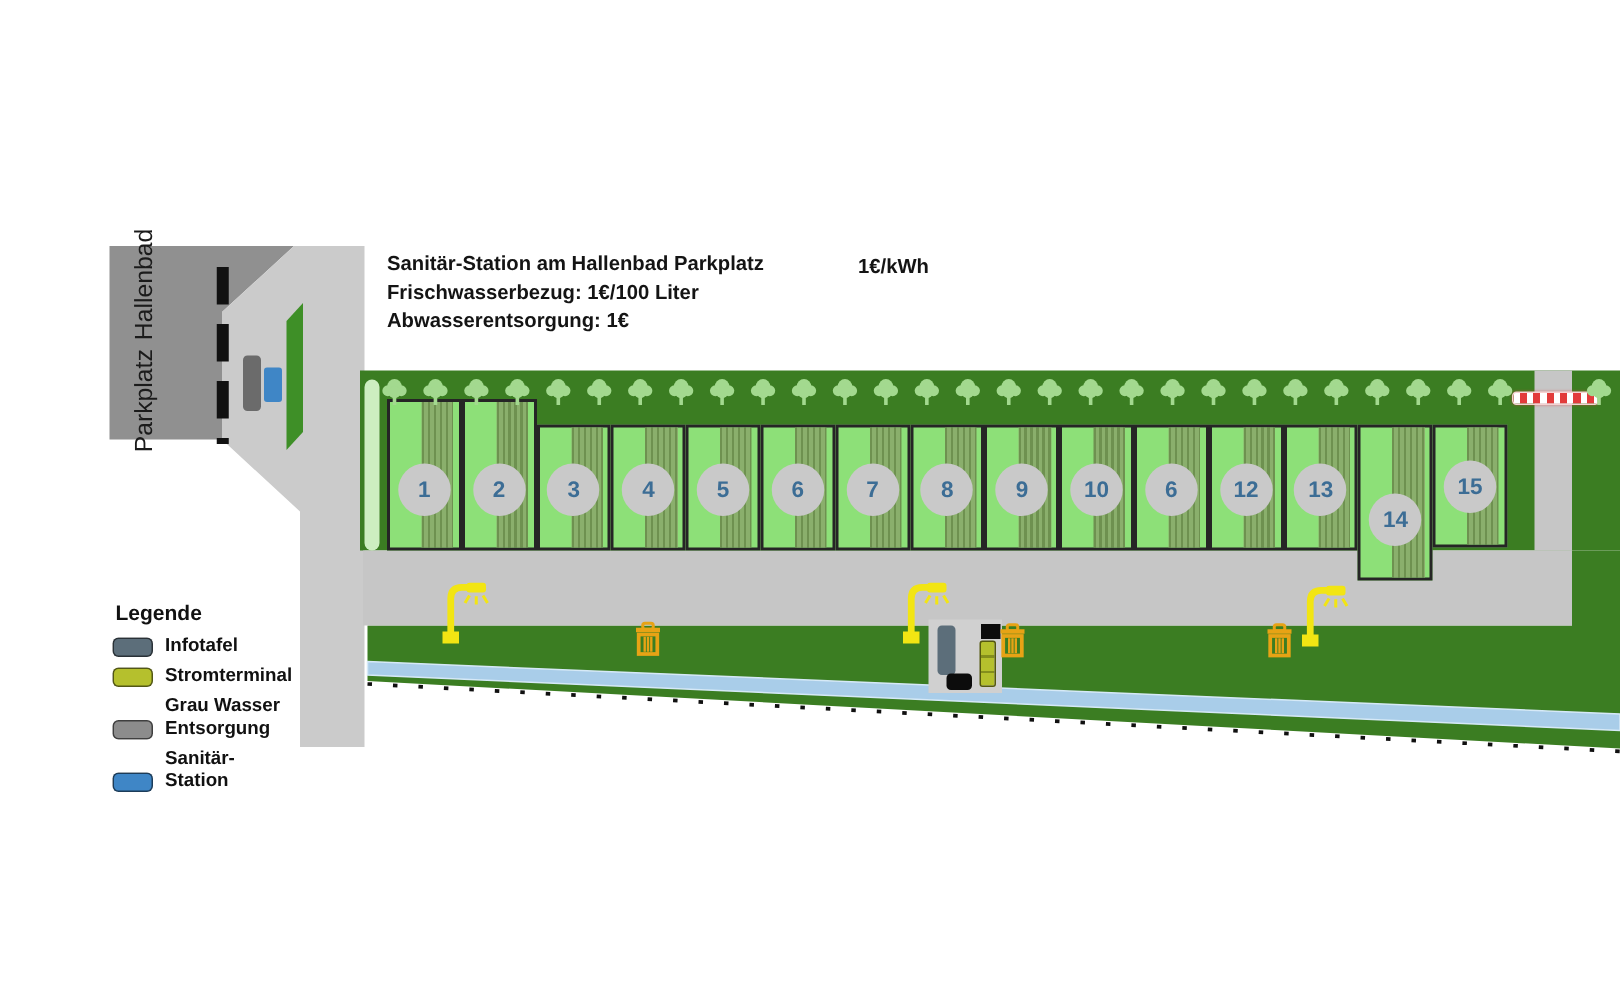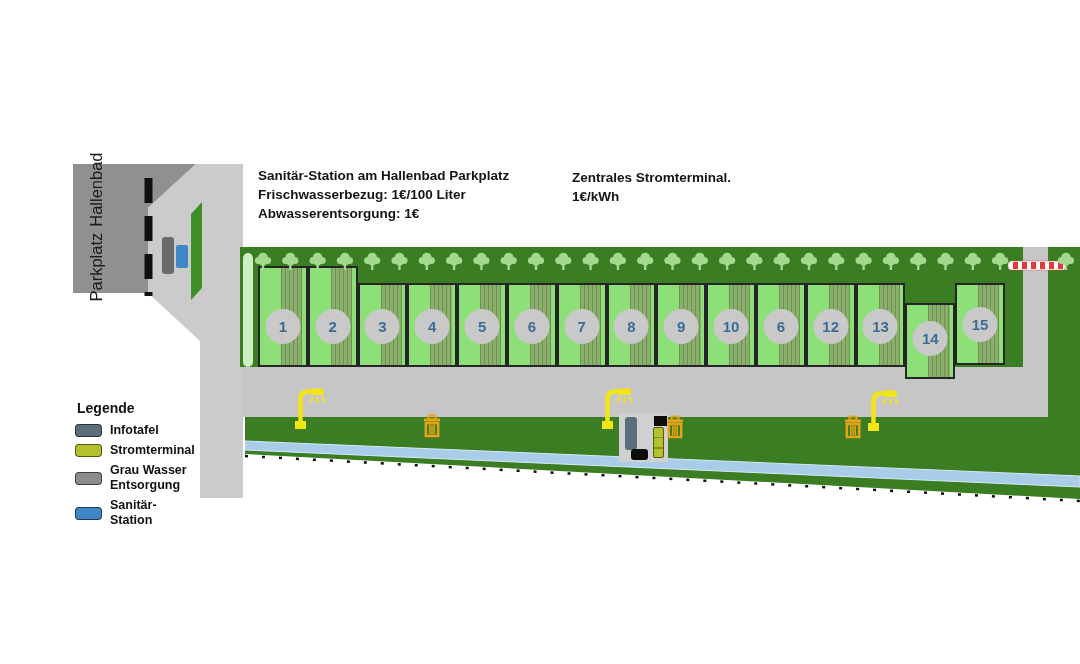--- a/index.html
+++ b/index.html
@@ -39,21 +39,21 @@
   .platform{position:absolute;left:619px;top:413px;width:49px;height:49px;background:#d0d0d0;}
   .platform .infoboard{position:absolute;left:6px;top:4px;width:12px;height:33px;background:#5c6e7a;border-radius:3px;}
   .platform .bollard-top{position:absolute;left:35px;top:3px;width:13px;height:10px;background:#0c0c0c;}
   .platform .terminal{position:absolute;left:34px;top:14px;width:11px;height:31px;border-radius:2px;
     background:repeating-linear-gradient(180deg,#b5c02d 0 9px,#848e1c 9px 10.5px);border:1px solid #55580f;box-sizing:border-box;}
   .platform .bollard-bottom{position:absolute;left:12px;top:36px;width:17px;height:11px;background:#0c0c0c;border-radius:3px;}
 
   
   .legend{position:absolute;left:75px;top:400px;width:130px;color:#111;}
   .legend-title{font-weight:bold;font-size:14px;margin:0 0 7px 2px;}
-  .legend-row{display:flex;align-items:center;gap:8px;margin-bottom:5px;}
+  .legend-row{display:flex;align-items:flex-end;gap:8px;margin-bottom:5px;}
   .swatch{flex:0 0 auto;width:27px;height:13px;border-radius:4px;border:1.5px solid rgba(0,0,0,.55);box-sizing:border-box;}
   .legend-label{font-weight:bold;font-size:12.5px;line-height:15px;width:80px;}
 </style>
 </head>
 <body>
 
 <div class="canvas">
 
   <svg class="layer" width="1080" height="664">
     <polygon points="73,164 196,164 148,208 148,293 73,293" fill="#909090"></polygon>
@@ -116,21 +116,21 @@
         <div class="num">6</div>
       </div>
       <div class="pitch" style="left: 805.8px; top: 283px; height: 84px;">
         <div class="stripes"></div>
         <div class="num">12</div>
       </div>
       <div class="pitch" style="left: 855.6px; top: 283px; height: 84px;">
         <div class="stripes"></div>
         <div class="num">13</div>
       </div>
-      <div class="pitch" style="left: 905.4px; top: 283px; height: 76px; margin-top: 20px;">
+      <div class="pitch" style="left: 905.4px; top: 283px; height: 104px;">
         <div class="stripes"></div>
         <div class="num">14</div>
       </div>
       <div class="pitch" style="left: 955.2px; top: 283px; height: 82px;">
         <div class="stripes"></div>
         <div class="num">15</div>
       </div>
     </div>
 
   <div class="barrier"></div>
@@ -213,21 +213,20 @@
     <span>Hallenbad</span>
   </div>
 
   <div class="note" style="left:258px;top:166px;">
     <div>Sanitär-Station am Hallenbad Parkplatz</div>
     <div>Frischwasserbezug: 1€/100 Liter</div>
     <div>Abwasserentsorgung: 1€</div>
   </div>
 
   <div class="note" style="left:572px;top:168px;">
-    <div>Zentrales Stromterminal.</div>
     <div>1€/kWh</div>
   </div>
 
   <div class="legend">
     <div class="legend-title">Legende</div>
     <div id="legend-rows">
         <div class="legend-row">
           <div class="swatch" style="background: rgb(92, 110, 122);"></div>
           <div class="legend-label">Infotafel</div>
         </div>

